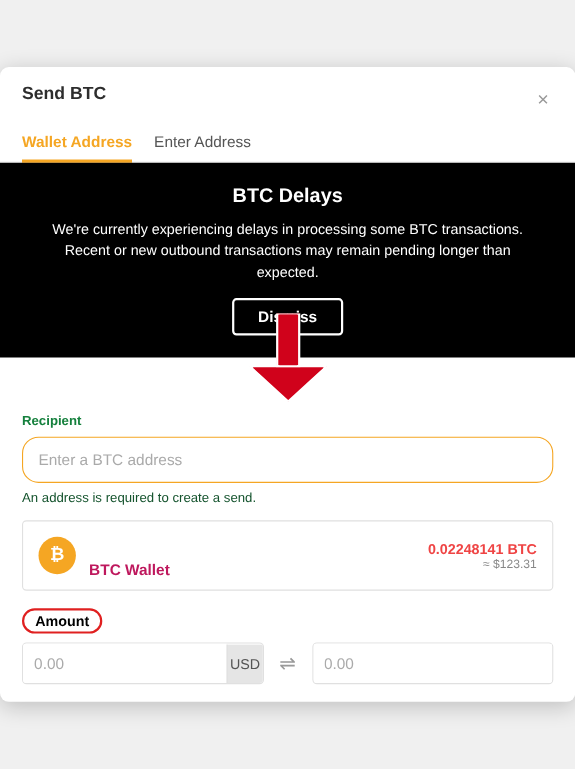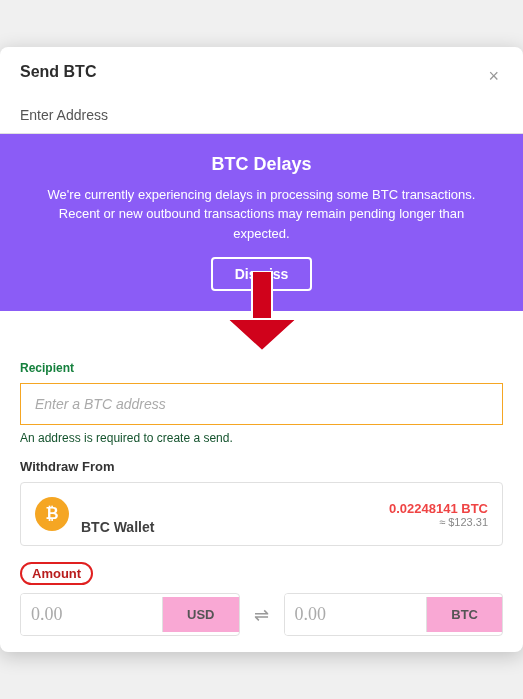--- a/index.html
+++ b/index.html
@@ -55,21 +55,21 @@
       border-top: none;
       border-left: none;
       border-right: none;
     }
     .tab.active {
       color: #f5a623;
       border-bottom: 3px solid #f5a623;
       font-weight: 600;
     }
     .banner {
-      background: #8b5cf6;
+      background: #000000;
       padding: 20px 30px;
       text-align: center;
       color: #fff;
       position: relative;
     }
     .banner-title {
       font-size: 18px;
       font-weight: 700;
       margin-bottom: 10px;
     }
@@ -106,26 +106,25 @@
     }
     .field-label {
       font-size: 12px;
       font-weight: 700;
       color: #15803d;
       margin-bottom: 8px;
     }
     .input-field {
       width: 100%;
       border: 1.5px solid #f5a623;
-      border-radius: 0;
+      border-radius: 15px;
       padding: 12px 14px;
       font-size: 14px;
       color: #0369a1;
       outline: none;
-      font-style: italic;
     }
     .input-field::placeholder {
       color: #aaa;
     }
     .error-text {
       color: #14532d;
       font-size: 12px;
       margin-top: 6px;
       margin-bottom: 14px;
     }
@@ -153,21 +152,21 @@
       justify-content: center;
       color: #fff;
       font-weight: 900;
       font-size: 16px;
       margin-right: 12px;
       flex-shrink: 0;
     }
     .wallet-name {
       font-size: 14px;
       font-weight: 600;
-      color: #404040;
+      color: #be185d;
       flex: 1;
       margin-top: 26px;
     }
     .wallet-balance {
       text-align: right;
     }
     .wallet-btc {
       font-size: 13px;
       font-weight: 600;
       color: #ef4444;
@@ -184,52 +183,51 @@
       align-items: center;
       margin-bottom: 8px;
     }
     .amount-label-circle {
       display: inline-block;
       border: 2px solid #e02020;
       border-radius: 20px;
       padding: 2px 10px;
       font-size: 13px;
       font-weight: 600;
-      color: #b91c1c;
+      color: #000000;
     }
     .amount-row {
       display: flex;
       align-items: center;
       gap: 8px;
     }
     .amount-input-group {
       display: flex;
       align-items: center;
       border: 1.5px solid #e0e0e0;
       border-radius: 4px;
       overflow: hidden;
       flex: 1;
     }
     .amount-input {
       flex: 1;
       border: none;
       outline: none;
       padding: 10px 10px;
-      font-size: 18px;
+      font-size: 14px;
       color: #aaa;
       min-width: 0;
-      font-family: Liberation Serif, serif;
     }
     .currency-label {
-      padding: 10px 24px;
-      font-size: 13px;
-      font-weight: 700;
+      padding: 10px 2px;
+      font-size: 13px;
+      font-weight: 400;
       color: #555;
       border-left: 1px solid #e0e0e0;
-      background: #f9a8d4;
+      background: #e5e5e5;
     }
     .swap-icon {
       display: flex;
       align-items: center;
       justify-content: center;
       color: #999;
       font-size: 18px;
       flex-shrink: 0;
       width: 28px;
     }
@@ -238,20 +236,21 @@
 <body>
 
 <div class="modal">
 
   <div class="modal-header">
     <span class="modal-title">Send BTC</span>
     <button class="close-btn">×</button>
   </div>
 
   <div class="tabs">
+    <button class="tab active">Wallet Address</button>
     <button class="tab">Enter Address</button>
   </div>
 
   <div class="banner">
     <div class="banner-title">BTC Delays</div>
     <div class="banner-text">We're currently experiencing delays in processing some BTC transactions. Recent or new outbound transactions may remain pending longer than expected.</div>
     <button class="dismiss-btn">Dismiss</button>
 
     
     <div class="arrow-container">
@@ -271,21 +270,20 @@
   </div>
 
   <div class="content">
 
     
     <div class="field-label">Recipient</div>
     <input class="input-field" type="text" placeholder="Enter a BTC address" style="">
     <div class="error-text">An address is required to create a send.</div>
 
     
-    <div class="withdraw-label">Withdraw From</div>
     <div class="wallet-row">
       <div class="btc-icon">
         <span>₿</span>
       </div>
       <span class="wallet-name">BTC Wallet</span>
       <div class="wallet-balance">
         <div class="wallet-btc">0.02248141 BTC</div>
         <div class="wallet-usd">≈ $123.31</div>
       </div>
     </div>
@@ -301,19 +299,18 @@
           <input class="amount-input" type="text" value="0.00" style="">
           <span class="currency-label">USD</span>
         </div>
 
         <div class="swap-icon">
           <span>⇌</span>
         </div>
 
         <div class="amount-input-group">
           <input class="amount-input" type="text" value="0.00" style="">
-          <span class="currency-label">BTC</span>
         </div>
       </div>
     </div>
 
   </div>
 </div>
 
 </body></html>

